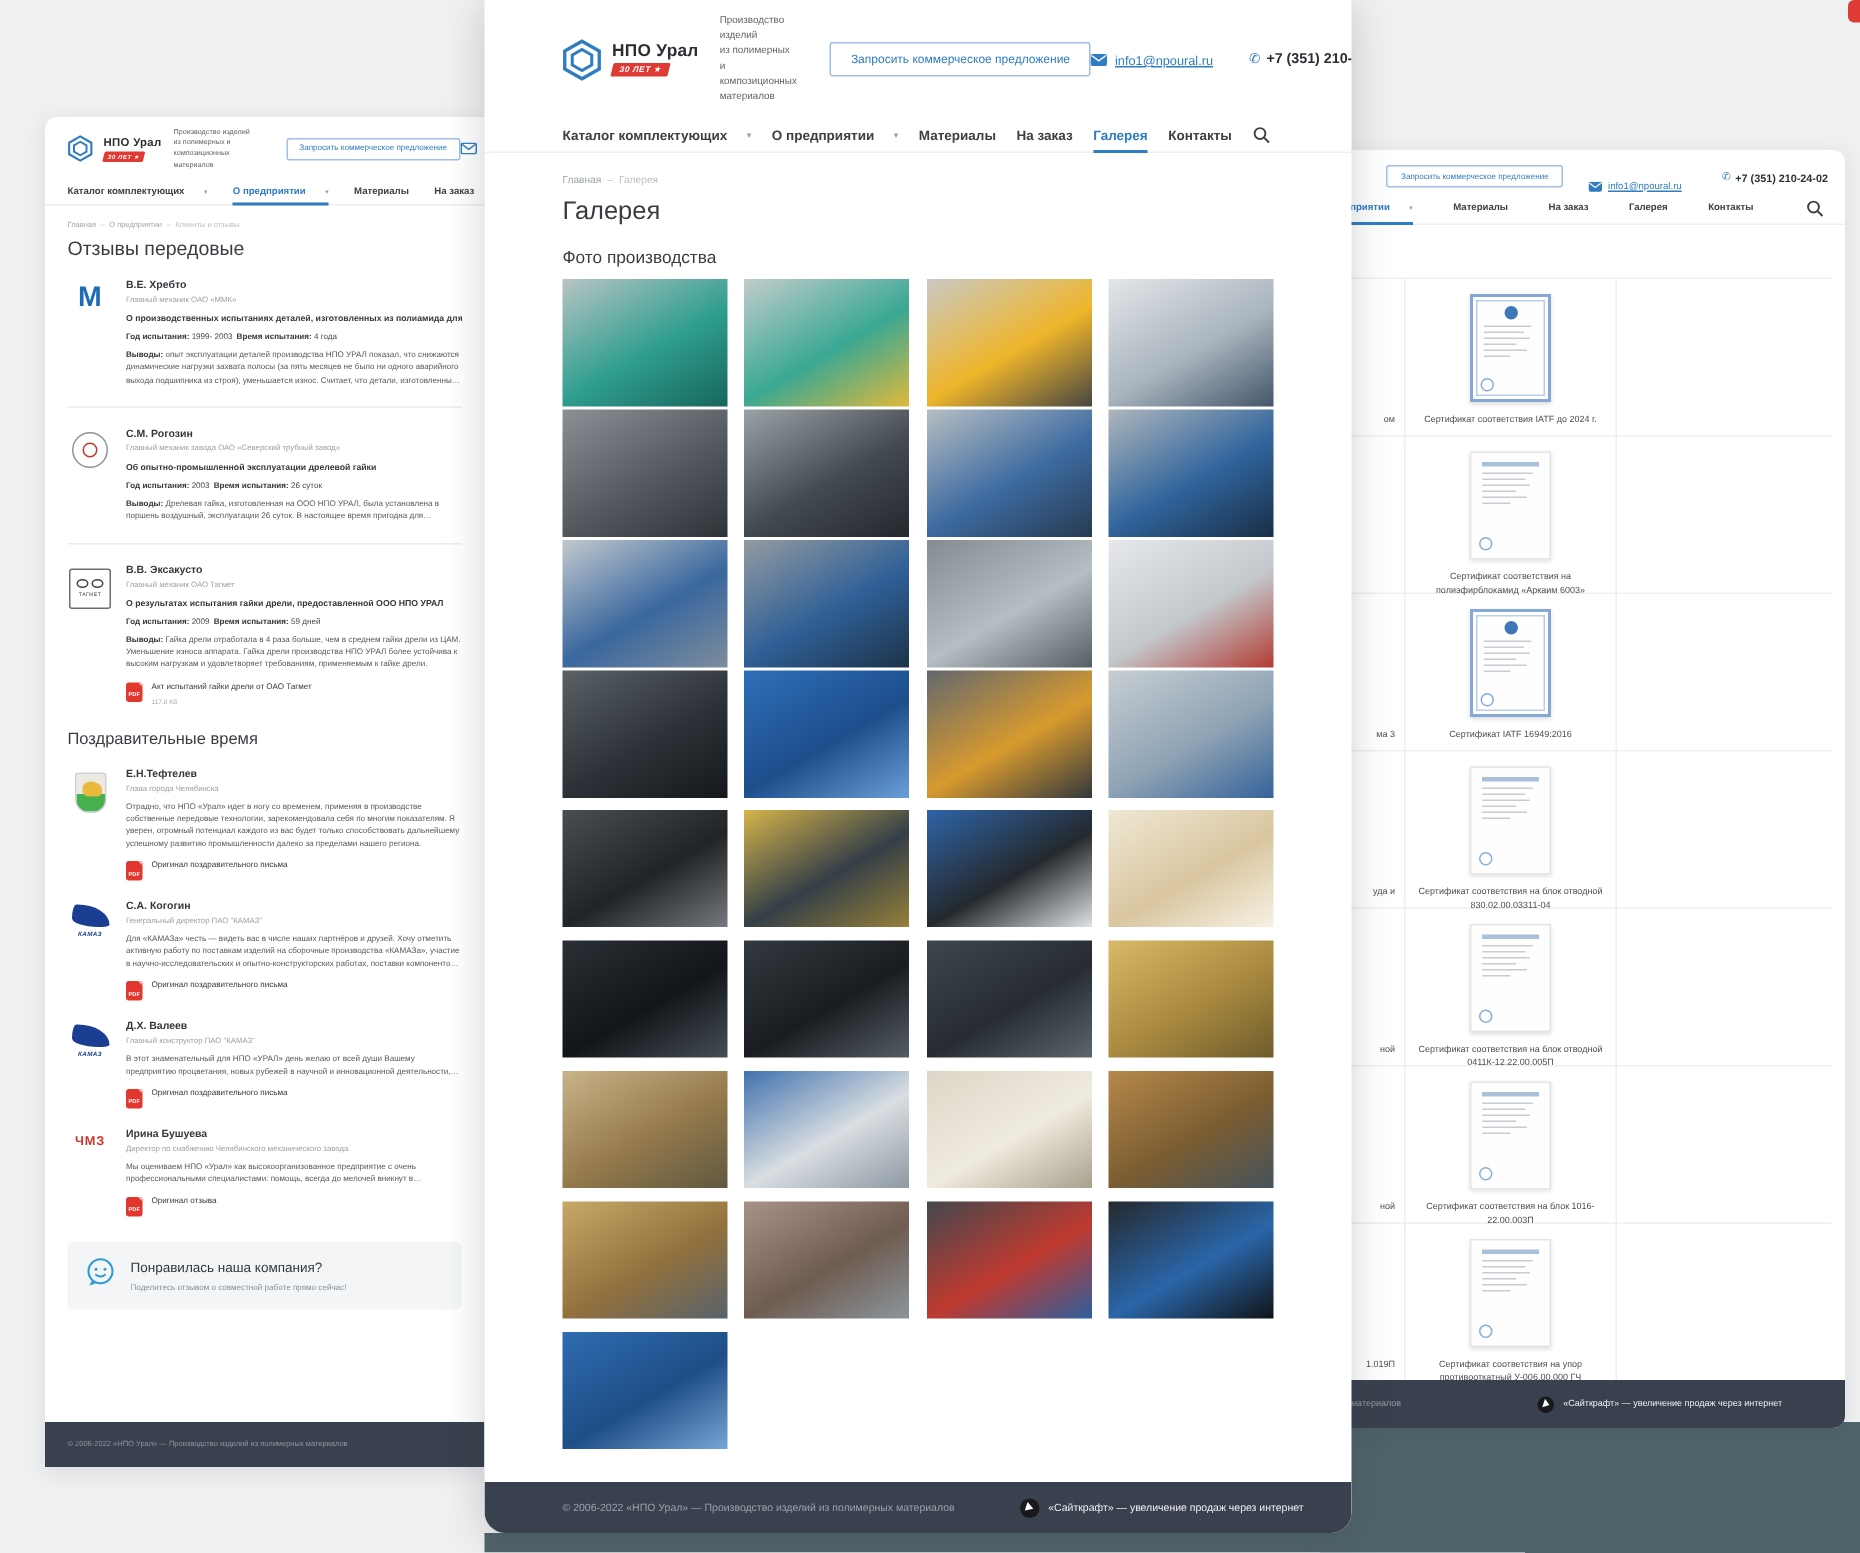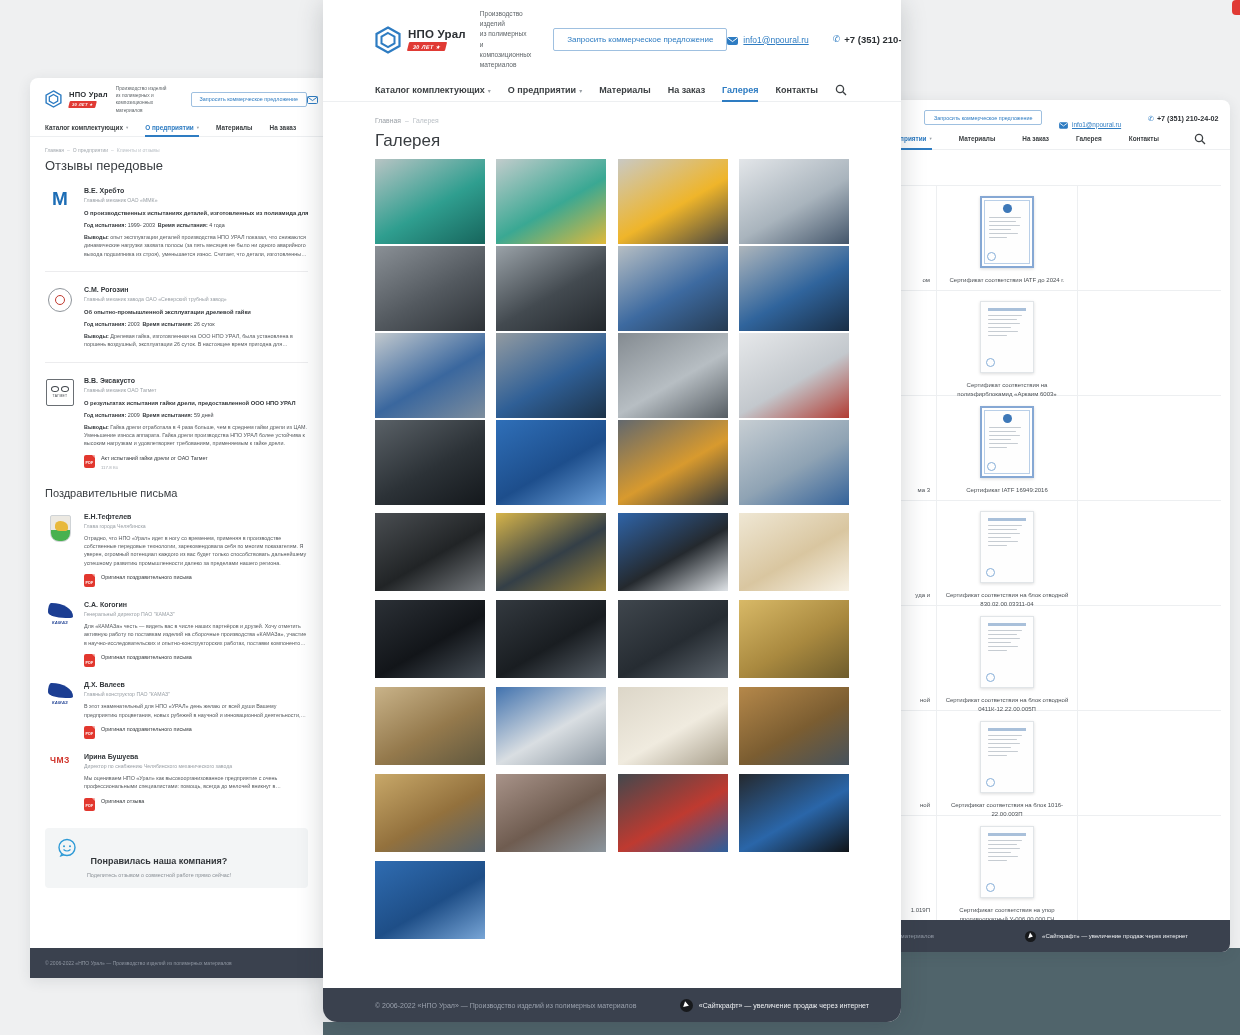--- a/index.html
+++ b/index.html
@@ -24,21 +24,21 @@
 .btn-request {margin-left:22px; border:1px solid #9fc0e0; color:#2e7cc2; background:#fff; font-size:8px;
   padding:6px 13px; border-radius:2px; white-space:nowrap; font-family:inherit; cursor:pointer;}
 .contact-email {margin-left:auto; display:flex; align-items:center; gap:5px;}
 .email-link {font-size:8.5px; color:#2e7cc2; text-decoration:underline; cursor:pointer; white-space:nowrap;}
 .contact-phone {margin-left:24px; display:flex; align-items:center; gap:4px;}
 .phone-glyph {color:#2e7cc2; font-size:9px; line-height:1;}
 .phone-num {font-size:9.5px; font-weight:bold; color:#2b2f33; white-space:nowrap;}
 
 .c-nav {display:flex; align-items:center; justify-content:space-between;
   padding:4px 54px 0 52px; height:27px; border-bottom:1px solid #edeff1;}
-.nav-item {position:relative; display:flex; align-items:center; gap:3px; font-size:9px; font-weight:bold;
+.nav-item {position:relative; display:flex; align-items:center; gap:13px; font-size:9px; font-weight:bold;
   color:#3c4043; height:100%; cursor:pointer; white-space:nowrap;}
 .nav-item .caret {font-size:6px; color:#9aa0a6;}
 .nav-item.active {color:#2e7cc2;}
 .nav-item.active::after {content:""; position:absolute; left:0; right:0; bottom:-1px; height:2px; background:#2e7cc2;}
 .search-btn {cursor:pointer; display:flex; align-items:center;}
 
 .c-breadcrumb {padding:15px 52px 0; font-size:6.8px; color:#9aa0a6; display:flex; gap:4px;}
 .bc-item {cursor:pointer;}
 .bc-item.last {color:#b9bfc5; cursor:default;}
 .bc-sep {color:#b9bfc5;}
@@ -99,21 +99,21 @@
 .pdf-icon::before {content:""; position:absolute; top:0; right:0;
   border-left:3.5px solid transparent; border-top:3.5px solid #f6b8b3; border-radius:0 2px 0 0;}
 .pdf-txt {color:#fff; font-size:3.6px; font-weight:bold; margin-bottom:2.5px; letter-spacing:.2px;}
 .attach-label {font-size:5.4px; color:#33373b; line-height:1.45;}
 .attach-size {font-size:4.4px; color:#a2a8ae; margin-top:2px;}
 
 .letters-title {padding:0 15px; margin-top:17px; font-size:11px; font-weight:500; color:#393d41;}
 
 .cta-box {margin:17px 15px 0; background:#f3f5f6; border-radius:4px; padding:10px 12px;
   display:flex; gap:10px; align-items:flex-start;}
-.cta-title {font-size:9px; font-weight:700; color:#33373b; margin-top:18px;text-align:center;}
+.cta-title {font-size:9px; font-weight:400; color:#33373b; margin-top:2px;}
 .cta-sub {font-size:5.4px; color:#8a9096; margin-top:6px;}
 .l-footer {height:30px; background:#3a414e; display:flex; align-items:center; padding:0 15px; flex-shrink:0;}
 .l-footer .footer-copy {font-size:5px; color:#8f96a2;}
 
 
 .mmk-m {font-size:19px; font-weight:bold; color:#1d6db5; line-height:1;}
 .stz-outer {width:24px; height:24px; border:1.5px solid #8f959b; border-radius:50%;
   display:flex; align-items:center; justify-content:center;}
 .stz-inner {width:10px; height:10px; border:1.5px solid #c0392f; border-radius:50%;}
 .tg-frame {width:28px; height:27px; border:1px solid #6a6f74; border-radius:2px; background:#fff;
@@ -286,21 +286,21 @@
                 <span class="pdf-txt">PDF</span>
               </div>
               <div class="attach-body">
                 <div class="attach-label">Акт испытаний гайки дрели от ОАО Тагмет</div>
                 <div class="attach-size">117.8 Кб</div>
               </div>
             </div>
           </div>
         </article>
       </div>
-    <h2 class="letters-title">Поздравительные письма</h2>
+    <h2 class="letters-title">Поздравительные время</h2>
     <div id="letters">
         <article class="letter">
           <div class="logo-box logo-chelyabinsk">
             <div class="chel-shield">
               <div class="chel-camel"></div>
             </div>
           </div>
           <div class="review-body">
             <div class="p-name">Е.Н.Тефтелев</div>
             <div class="p-role">Глава города Челябинска</div>
@@ -455,20 +455,21 @@
         </svg>
       </span>
     </div>
   <div class="c-breadcrumb" id="center-bc">
       <span class="bc-item">Главная</span>
       <span class="bc-sep">–</span>
       <span class="bc-item last">Галерея</span>
     </div>
   <h1 class="page-title">Галерея</h1>
   <div id="gallery-sections">
+      <h2 class="section-title">Фото производства</h2>
       <div class="photo-grid production">
         <div class="photo" style="background: linear-gradient(150deg, rgb(184, 196, 196), rgb(47, 158, 143) 55%, rgb(23, 101, 92));"></div>
         <div class="photo" style="background: linear-gradient(150deg, rgb(194, 204, 204), rgb(58, 168, 147) 55%, rgb(224, 185, 58));"></div>
         <div class="photo" style="background: linear-gradient(150deg, rgb(201, 201, 196), rgb(239, 181, 42) 55%, rgb(71, 70, 66));"></div>
         <div class="photo" style="background: linear-gradient(150deg, rgb(227, 230, 233), rgb(169, 180, 189) 55%, rgb(68, 86, 107));"></div>
         <div class="photo" style="background: linear-gradient(150deg, rgb(138, 144, 150), rgb(83, 89, 95) 55%, rgb(46, 51, 56));"></div>
         <div class="photo" style="background: linear-gradient(150deg, rgb(154, 162, 168), rgb(67, 74, 80) 55%, rgb(35, 40, 45));"></div>
         <div class="photo" style="background: linear-gradient(150deg, rgb(182, 190, 195), rgb(61, 106, 160) 55%, rgb(38, 59, 82));"></div>
         <div class="photo" style="background: linear-gradient(150deg, rgb(174, 182, 188), rgb(48, 100, 156) 55%, rgb(25, 46, 70));"></div>
         <div class="photo" style="background: linear-gradient(150deg, rgb(194, 201, 206), rgb(58, 103, 158) 55%, rgb(125, 141, 157));"></div>

